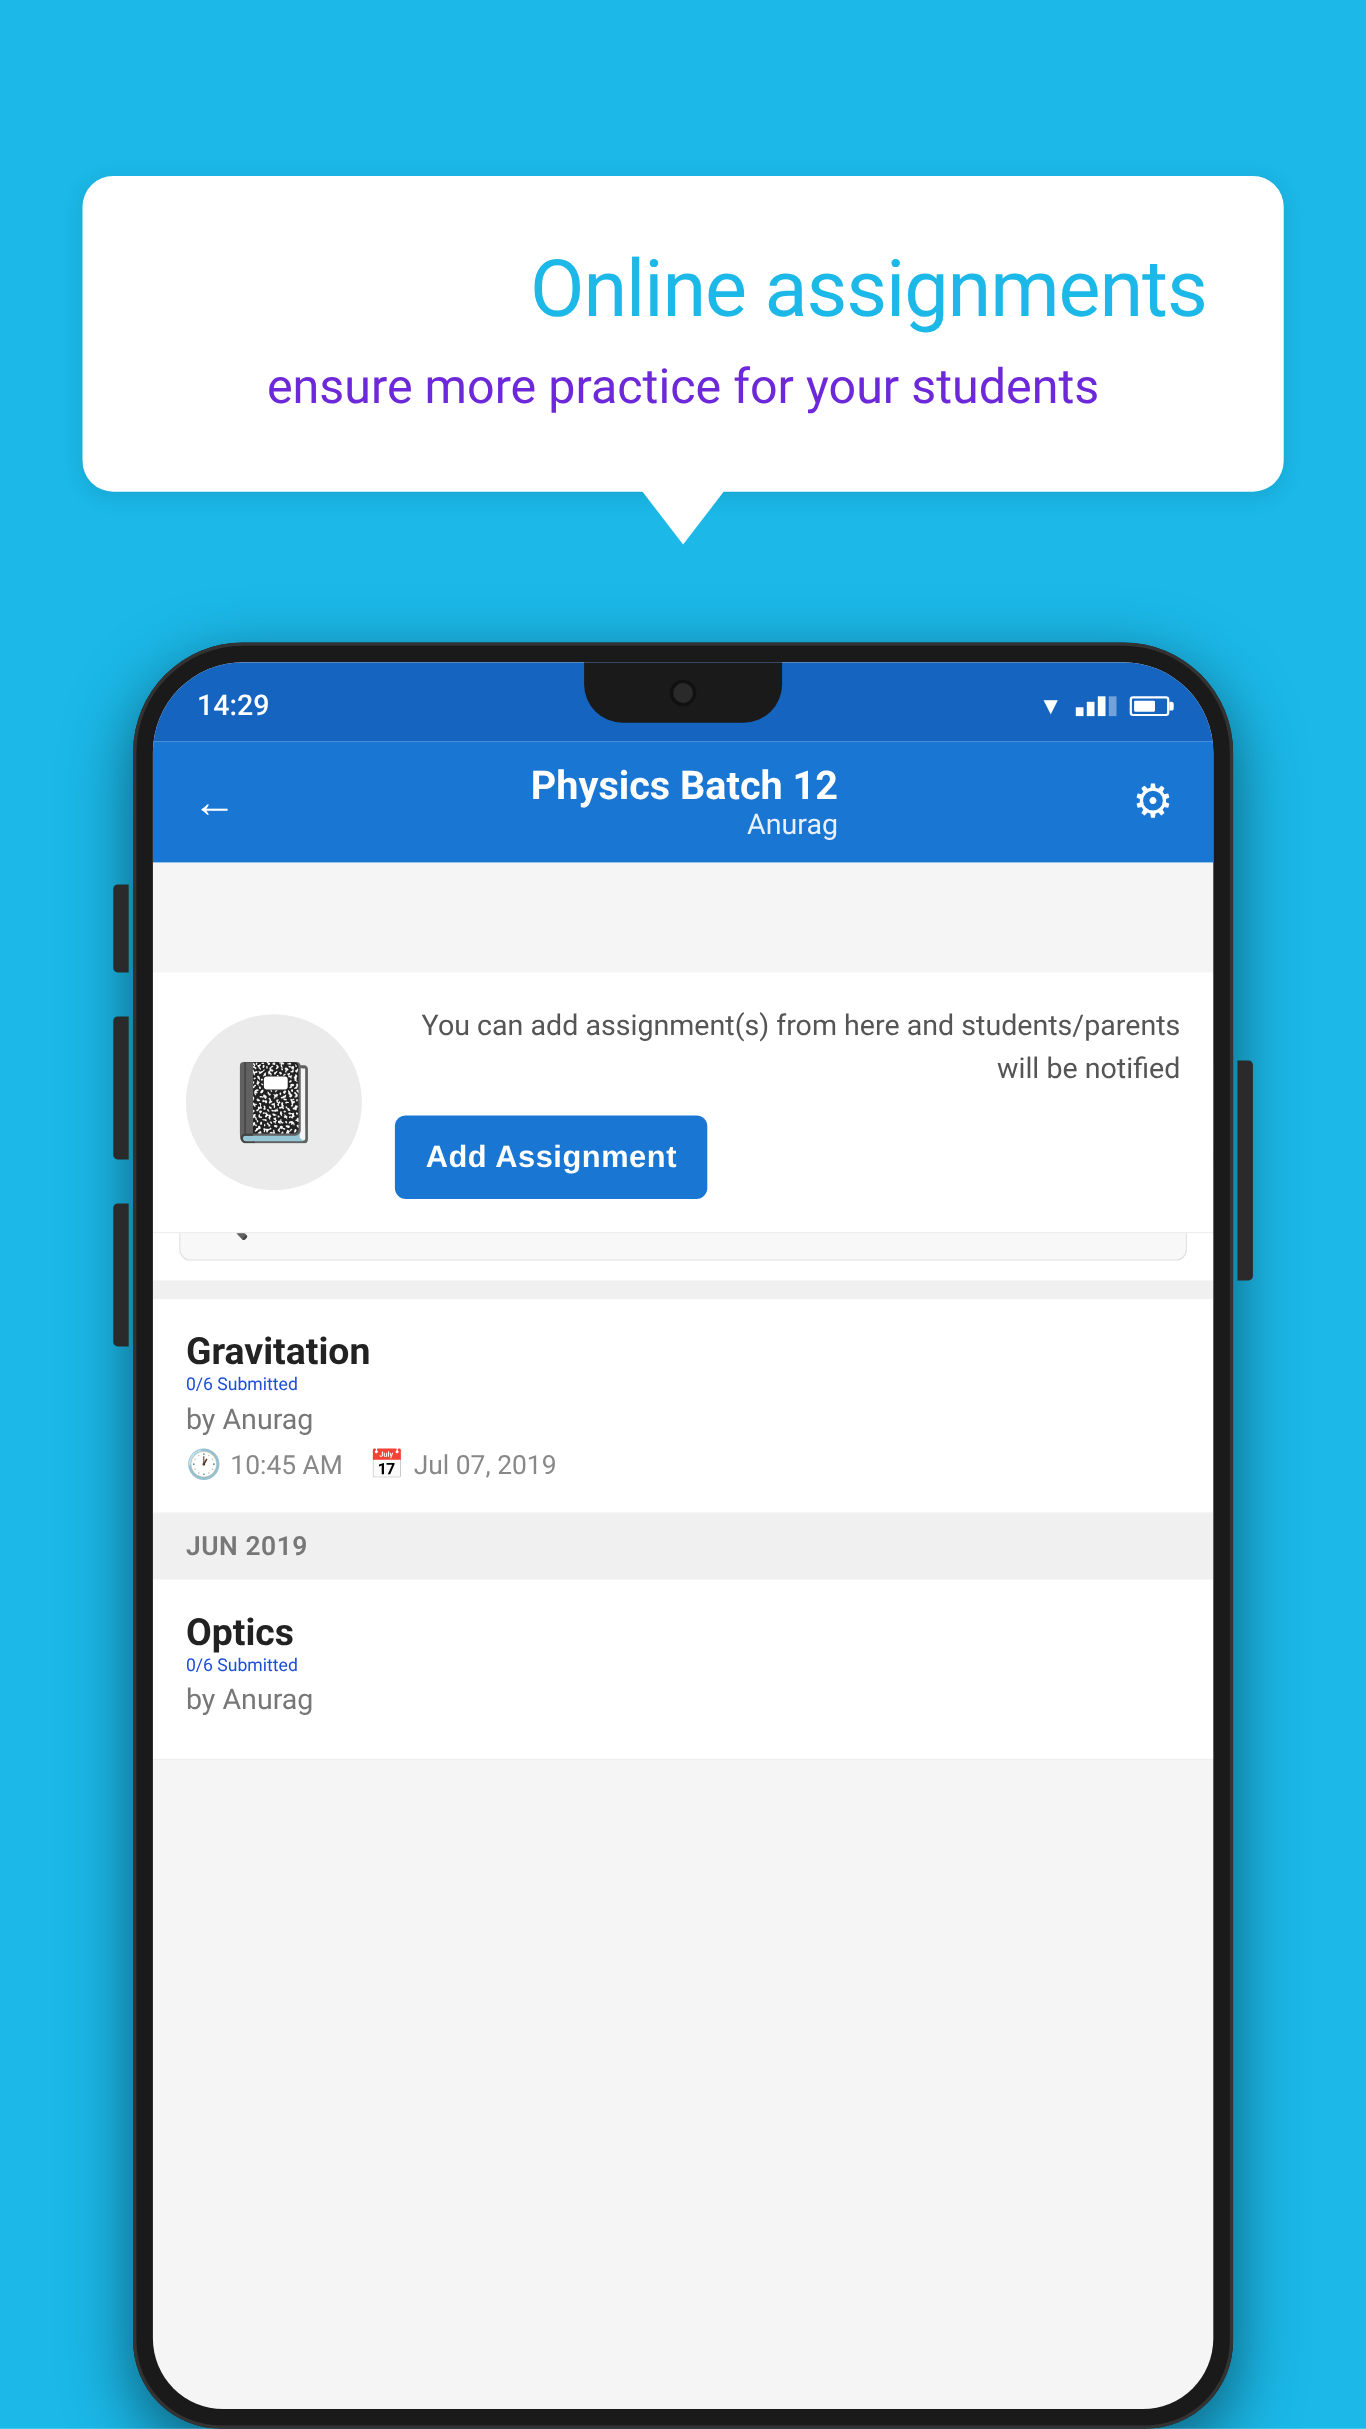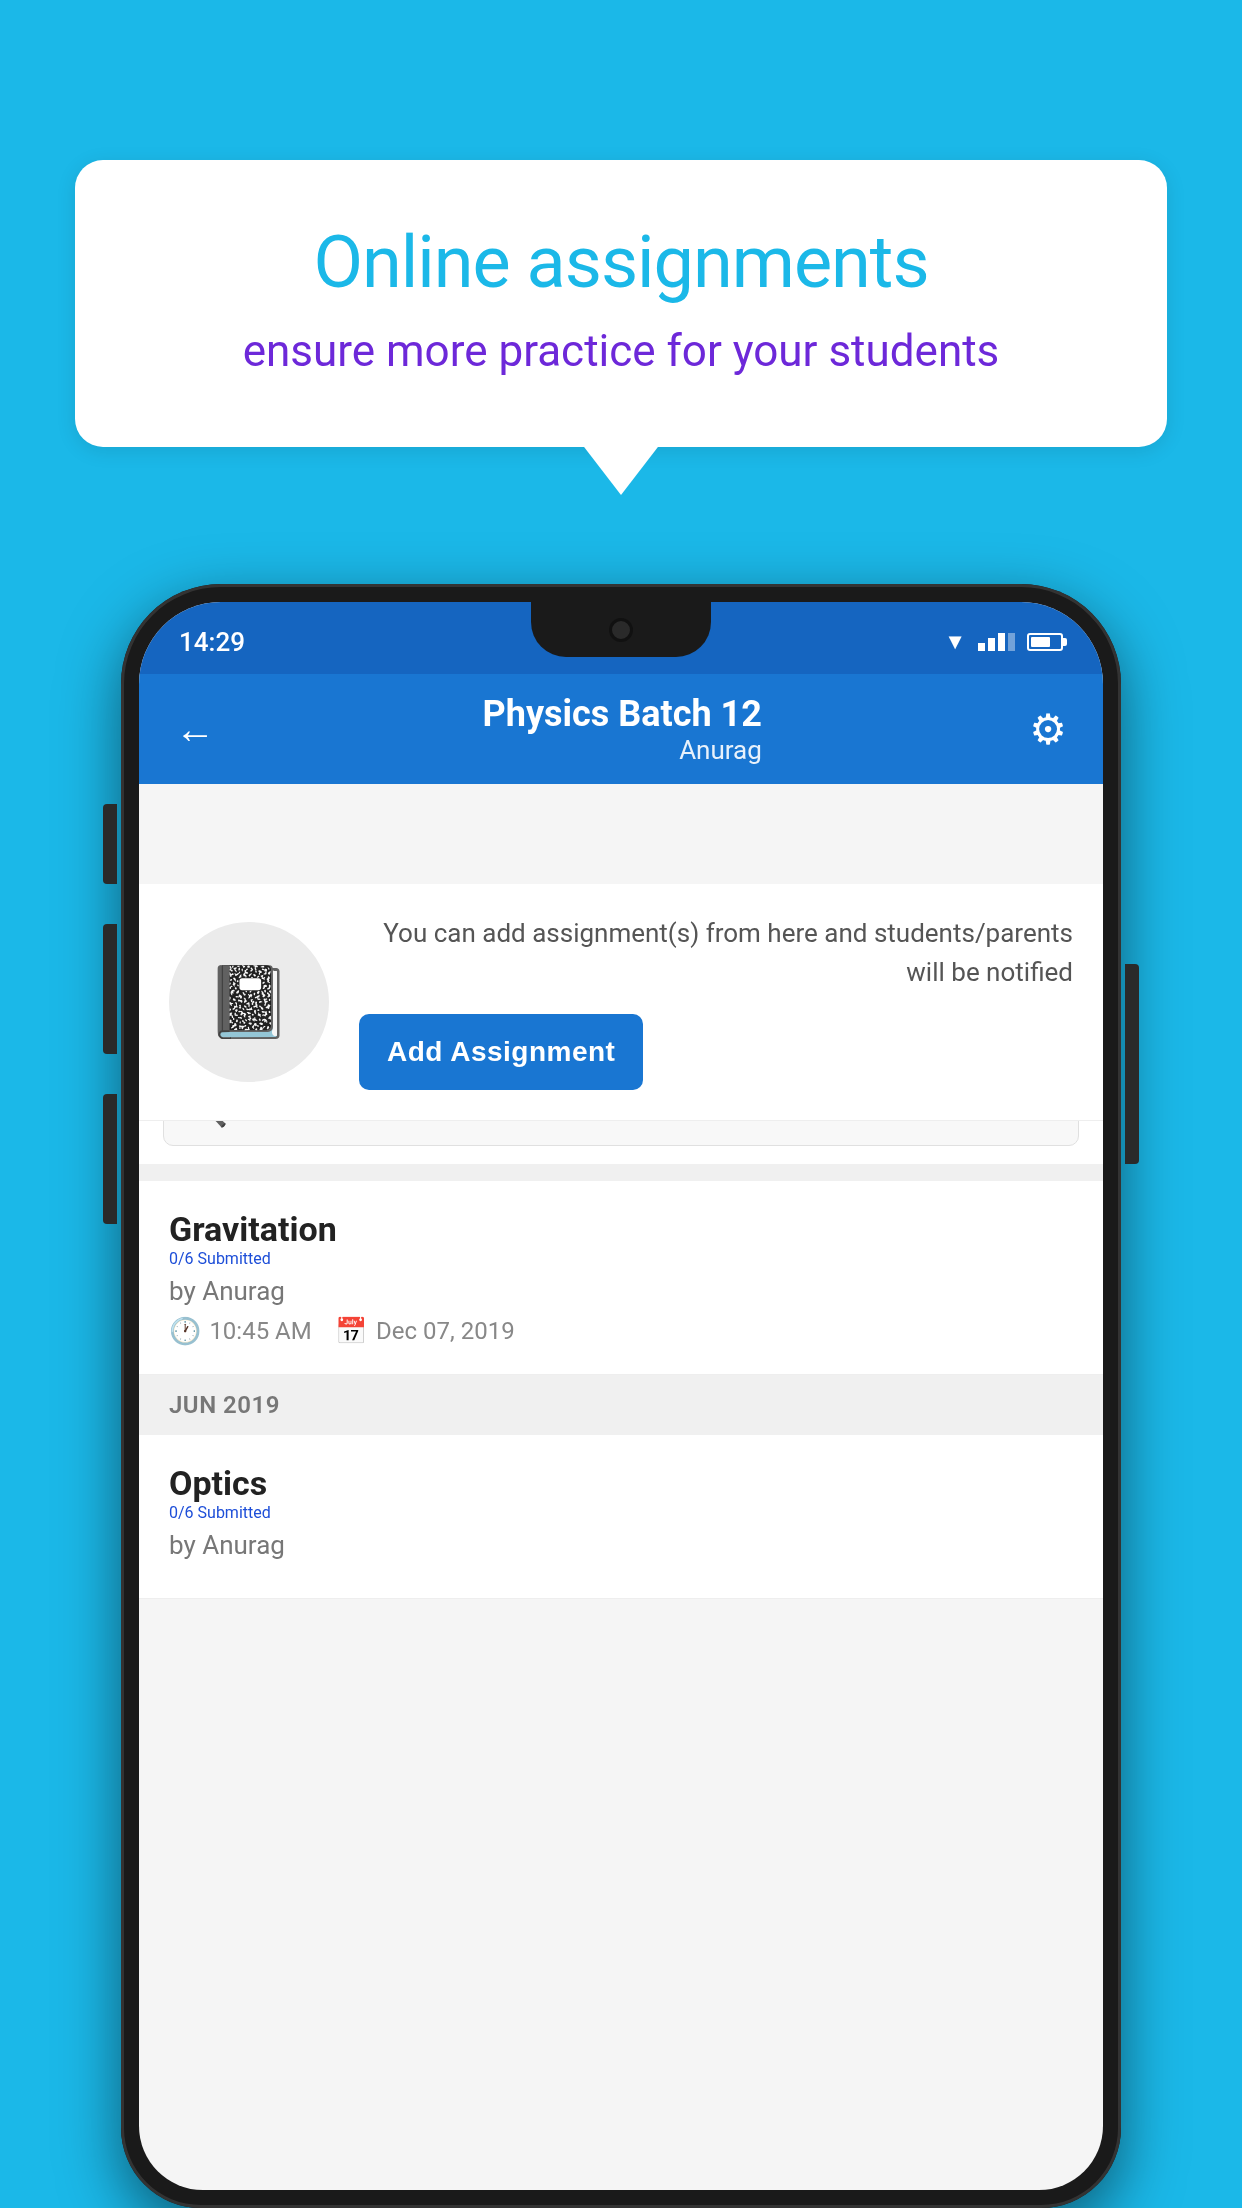--- a/index.html
+++ b/index.html
@@ -39,21 +39,21 @@
       height: 0;
       border-left: 40px solid transparent;
       border-right: 40px solid transparent;
       border-top: 52px solid white;
     }
 
     .speech-bubble-title {
       font-size: 72px;
       font-weight: 400;
       color: #1bb8e8;
-      text-align: center;
+      text-align: right;
       margin-bottom: 20px;
       letter-spacing: -1px;
     }
 
     .speech-bubble-subtitle {
       font-size: 44px;
       color: #6d28d9;
       text-align: center;
       font-weight: 400;
     }
@@ -550,21 +550,21 @@
                 <span class="submitted-badge">0/6 Submitted</span>
               </div>
               <div class="assignment-author">by Anurag</div>
               <div class="assignment-meta">
                 <div class="meta-item">
                   <span class="meta-icon">🕐</span>
                   <span>10:45 AM</span>
                 </div>
                 <div class="meta-item">
                   <span class="meta-icon">📅</span>
-                  <span>Dec 07, 2019</span>
+                  <span>Jul 07, 2019</span>
                 </div>
               </div>
             </div>
           </div>
 
           <div>
             <div class="section-header">JUN 2019</div>
             <div class="assignment-item">
               <div class="assignment-item-header">
                 <span class="assignment-title">Optics</span>

